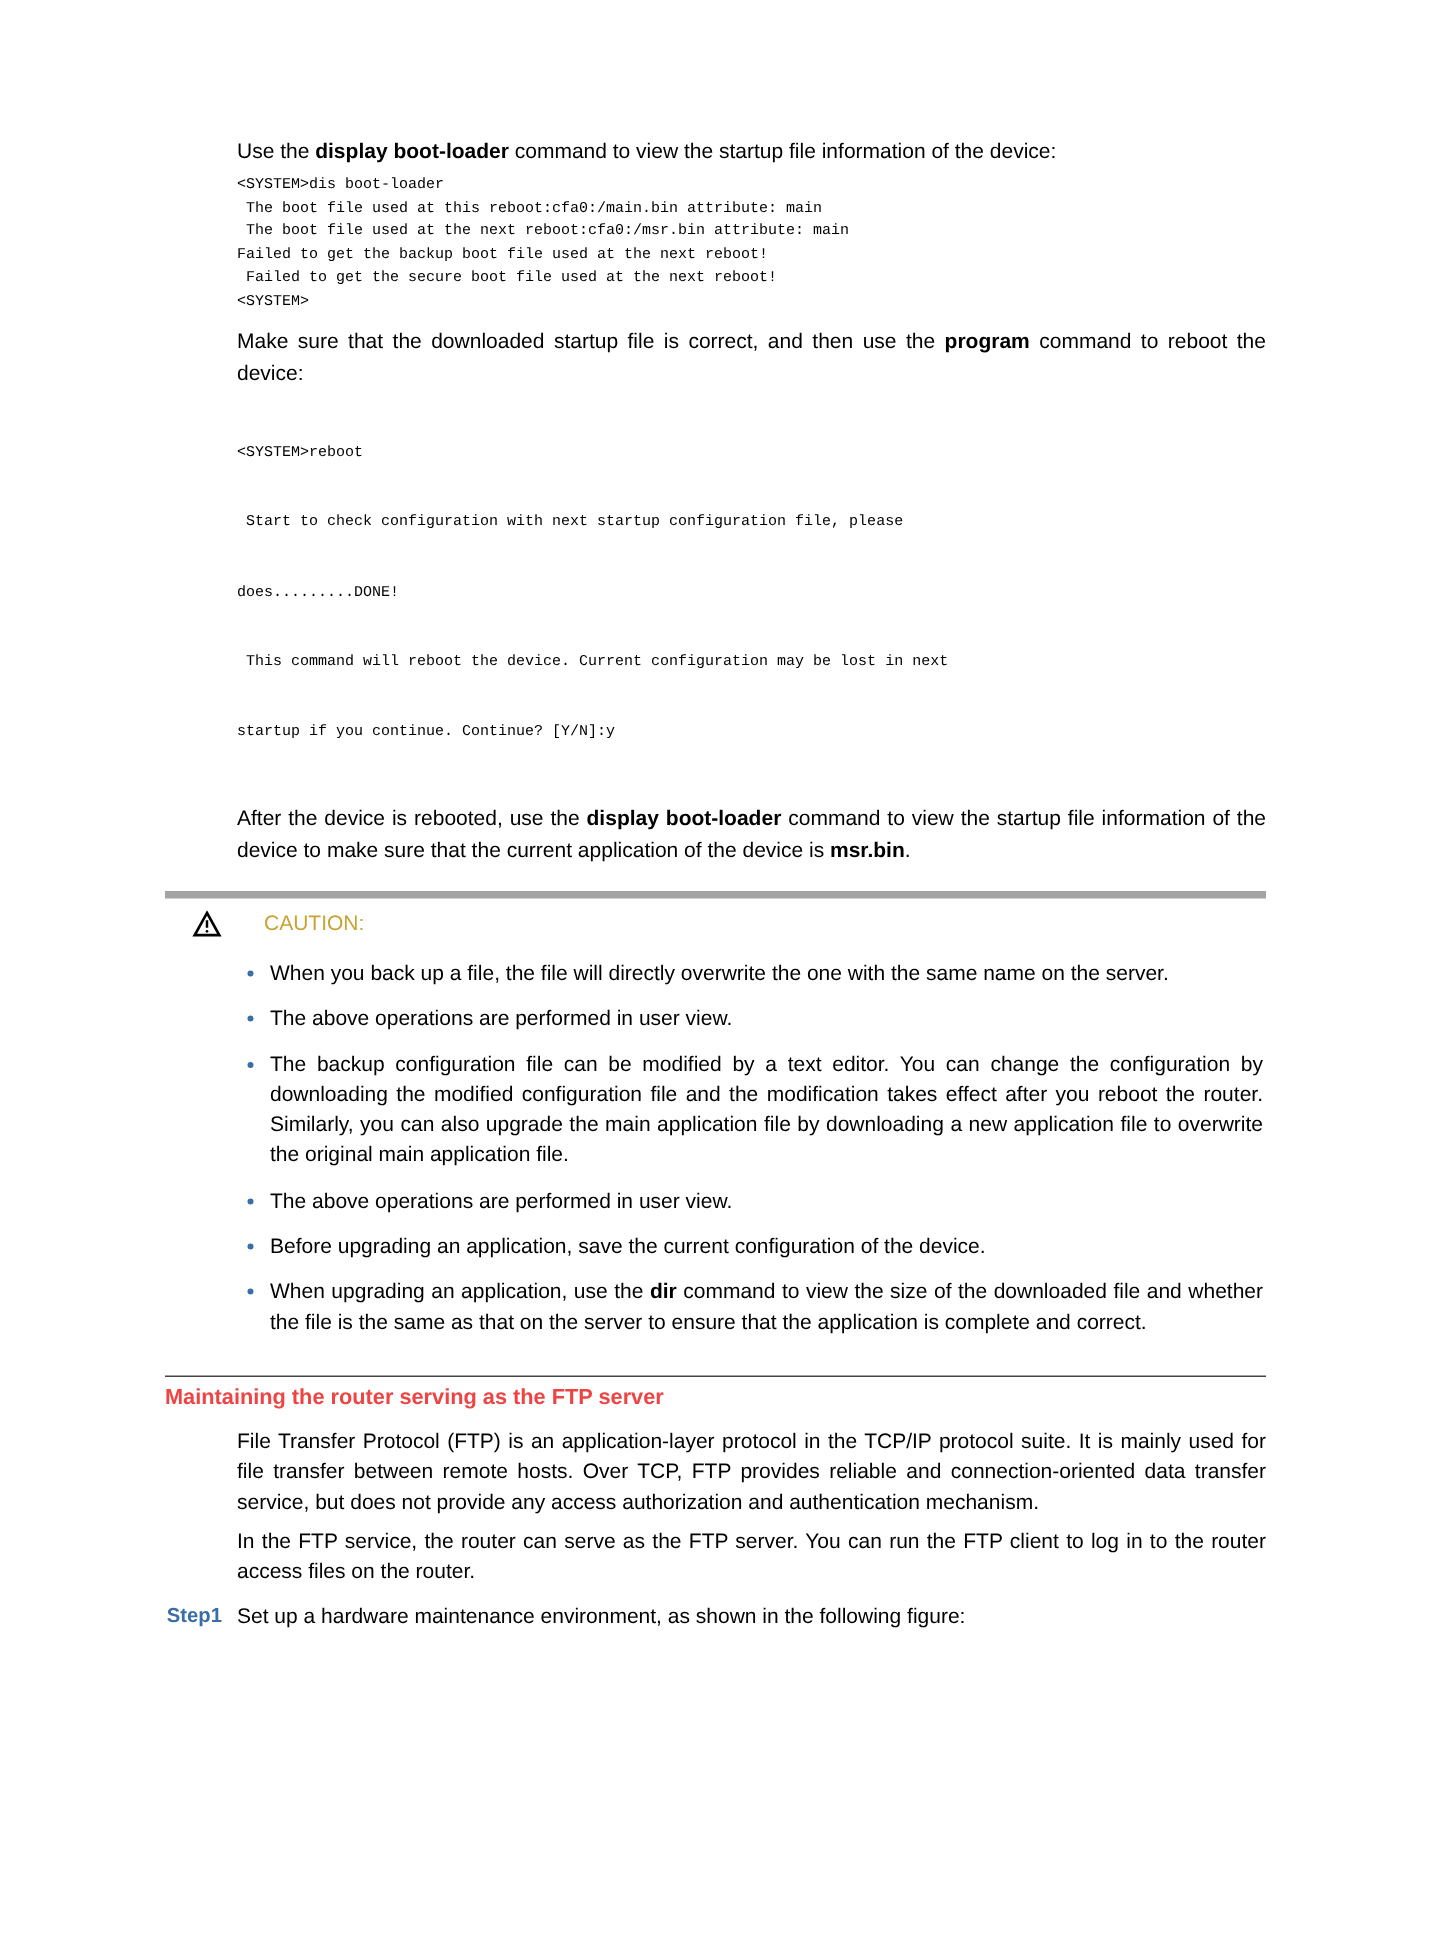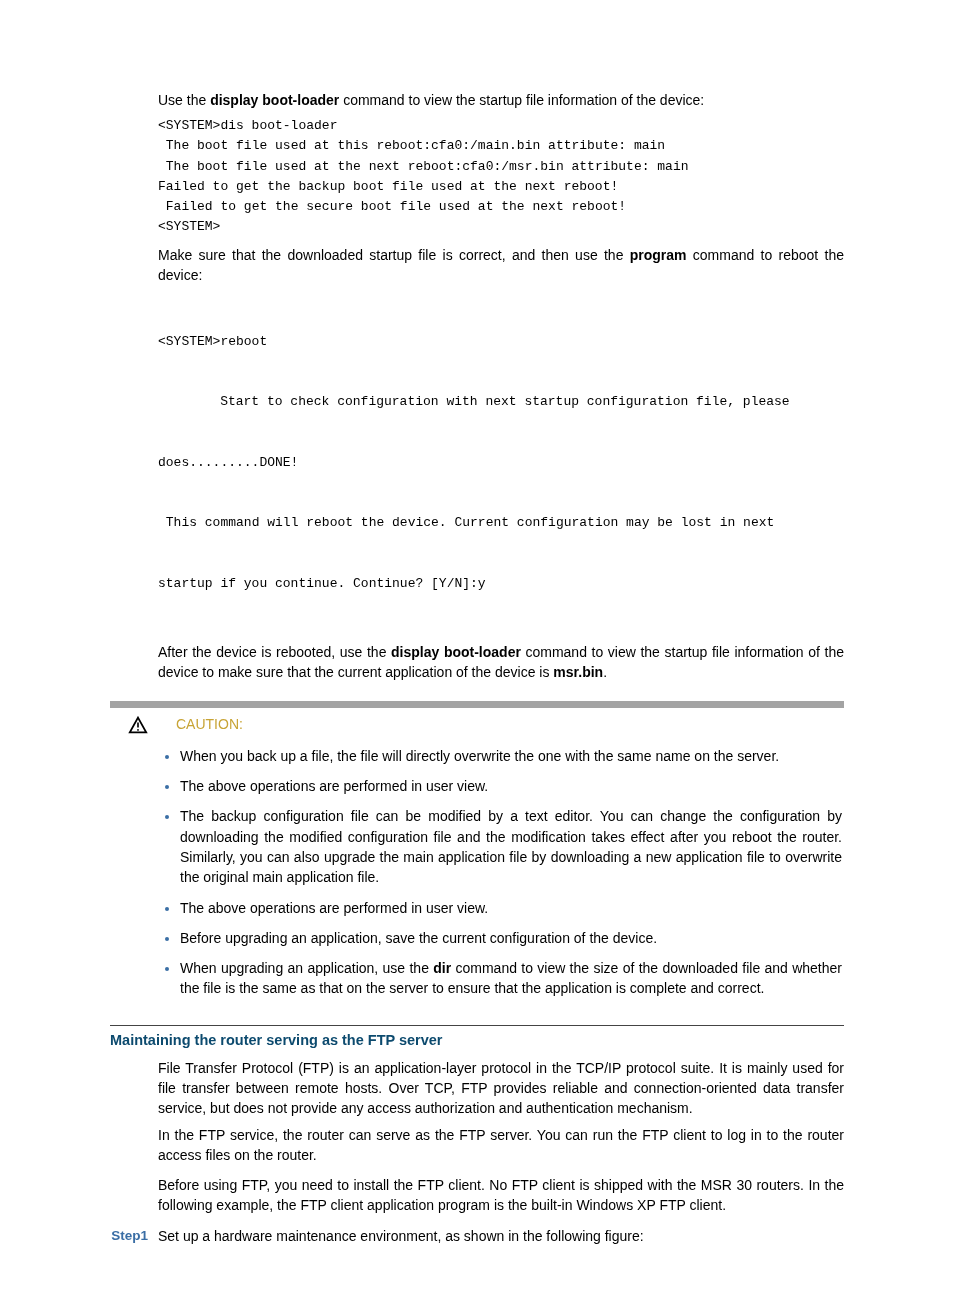--- a/index.html
+++ b/index.html
@@ -19,28 +19,28 @@
   }
   .body-text {
     font-size: 14px;
     line-height: 1.45;
     margin: 0 0 6px 0;
     text-align: justify;
     padding-left: 48px;
   }
   .mono {
     font-family: "Courier New", monospace;
-    font-size: 13px;
+    font-size: 10px;
     white-space: pre-wrap;
     line-height: 1.55;
     padding-left: 48px;
     margin: 4px 0 8px 0;
   }
   .caution-box {
-    border-top: 7px solid #a3a3a3;
+    border-top: 5px solid #a3a3a3;
     border-bottom: 1px solid #444;
     margin-top: 18px;
     padding: 6px 0 10px 0;
   }
   .caution-row {
     display: flex;
     align-items: flex-start;
   }
   .caution-icon {
     width: 48px;
@@ -75,21 +75,21 @@
   }
   h1.section {
     color: #3a6ea5;
     font-weight: 300;
     font-size: 32px;
     margin: 26px 0 10px 0;
     padding-left: 0;
     font-family: Arial, sans-serif;
   }
   h2.sub {
-    color: #0c4a6e;
+    color: #ef4444;
     font-weight: bold;
     font-size: 14.5px;
     margin: 6px 0 10px 0;
     padding-left: 0;
   }
   .step-row {
     display: flex;
     margin-top: 12px;
   }
   .step-label {
@@ -121,21 +121,21 @@
 Failed to get the backup boot file used at the next reboot!
  Failed to get the secure boot file used at the next reboot!
 &lt;SYSTEM&gt;</div>
 
   <p class="body-text">
     <span>Make sure that the downloaded startup file is correct, and then use the </span><b>program</b><span> command to reboot the device:</span>
   </p>
 
   <div class="mono">
     <div>&lt;SYSTEM&gt;reboot</div>
-    <div class="justify" style="padding-left:0;text-align:center;"> Start to check configuration with next startup configuration file, please</div>
+    <div class="justify" style="padding-left:0;"> Start to check configuration with next startup configuration file, please</div>
     <div>does.........DONE!</div>
     <div> This command will reboot the device. Current configuration may be lost in next</div>
     <div>startup if you continue. Continue? [Y/N]:y</div>
   </div>
 
   <p class="body-text">
     <span>After the device is rebooted, use the </span><b>display boot-loader</b><span> command to view the startup file information of the device to make sure that the current application of the device is </span><b>msr.bin</b><span>.</span>
   </p>
 
   <div class="caution-box">
@@ -158,20 +158,19 @@
       <li>
         <span>When upgrading an application, use the </span><b>dir</b><span> command to view the size of the downloaded file and whether the file is the same as that on the server to ensure that the application is complete and correct.</span>
       </li>
     </ul>
   </div>
 
   <h2 class="sub">Maintaining the router serving as the FTP server</h2>
 
   <p class="body-text">File Transfer Protocol (FTP) is an application-layer protocol in the TCP/IP protocol suite. It is mainly used for file transfer between remote hosts. Over TCP, FTP provides reliable and connection-oriented data transfer service, but does not provide any access authorization and authentication mechanism.</p>
   <p class="body-text" style="">In the FTP service, the router can serve as the FTP server. You can run the FTP client to log in to the router access files on the router.</p>
-  <p class="body-text" style="margin-top:10px;">Before using FTP, you need to install the FTP client. No FTP client is shipped with the MSR 30 routers. In the following example, the FTP client application program is the built-in Windows XP FTP client.</p>
 
   <div class="step-row">
     <div class="step-label">Step1</div>
     <div class="step-text">Set up a hardware maintenance environment, as shown in the following figure:</div>
   </div>
 
 </div>
 
 </body></html>

